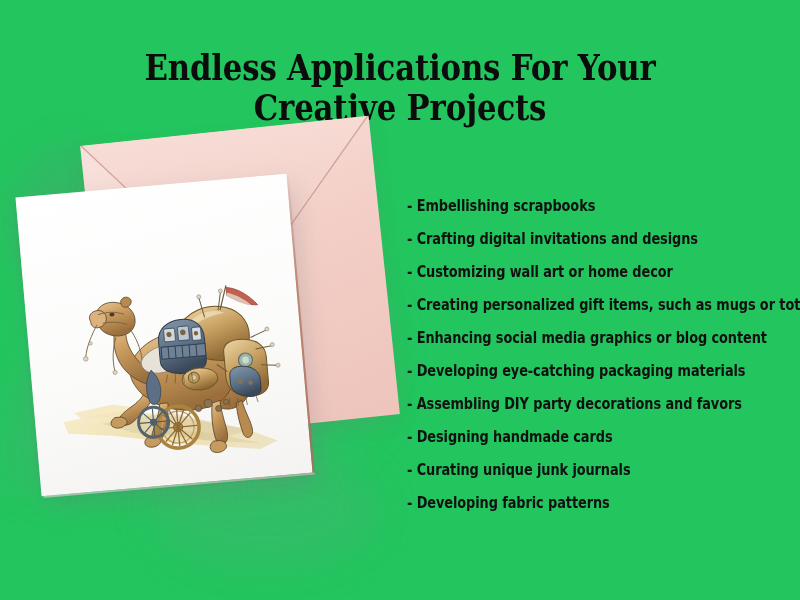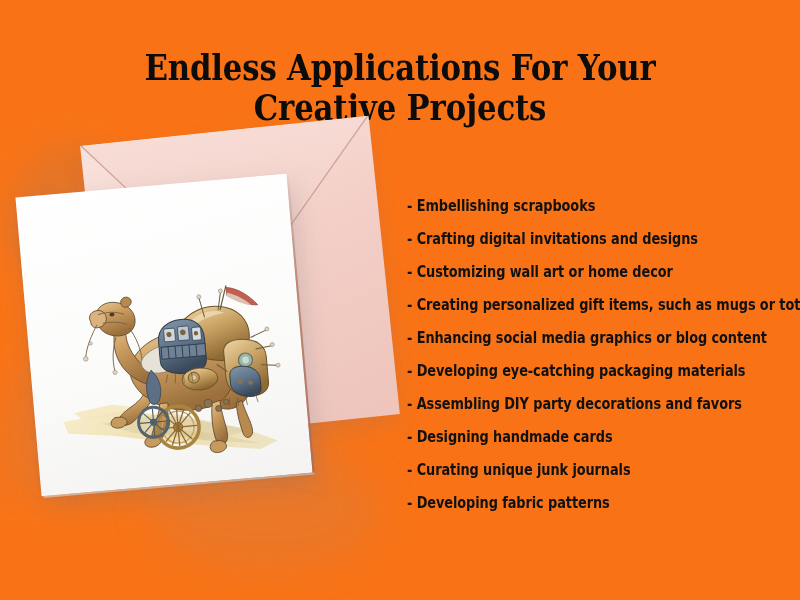--- a/index.html
+++ b/index.html
@@ -8,21 +8,21 @@
     padding: 0;
     background: #ffffff;
   }
   body {
     font-family: "Liberation Sans", sans-serif;
   }
   #canvas {
     position: relative;
     width: 800px;
     height: 600px;
-    background: #f97316;
+    background: #22c55e;
     overflow: hidden;
   }
 
   
   .title-block {
     position: absolute;
     left: 0;
     top: 48px;
     width: 800px;
     text-align: center;

